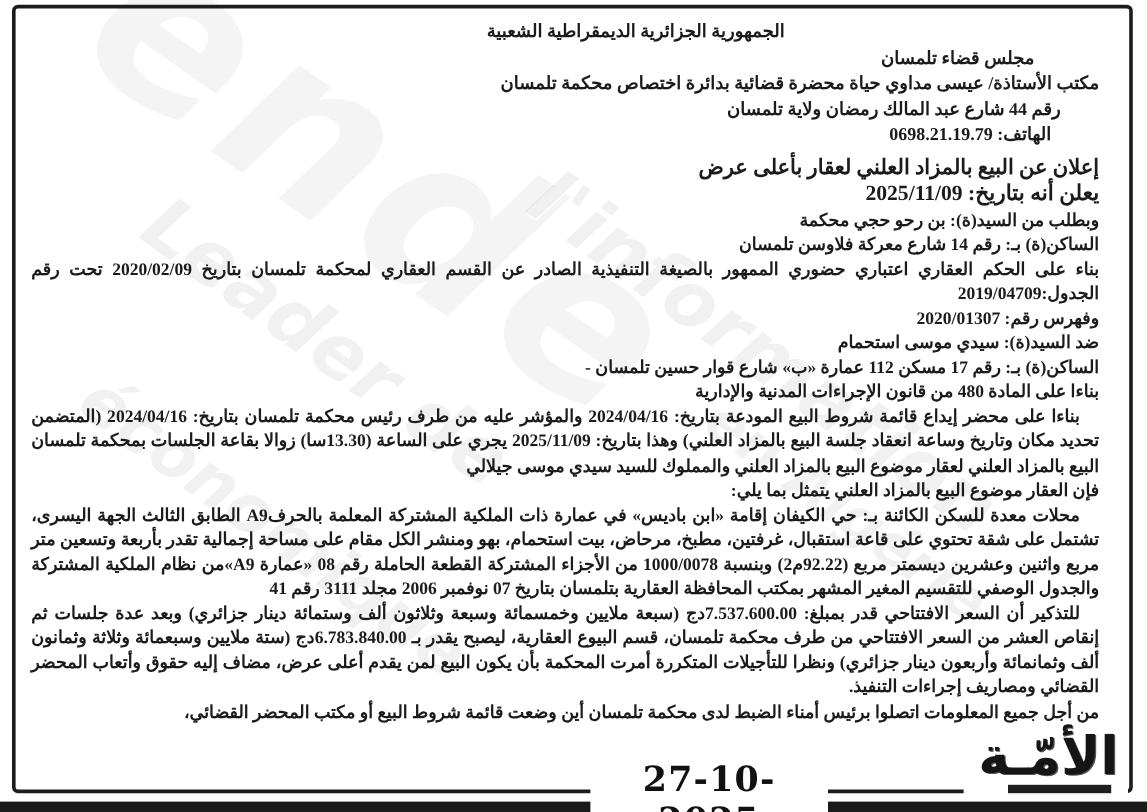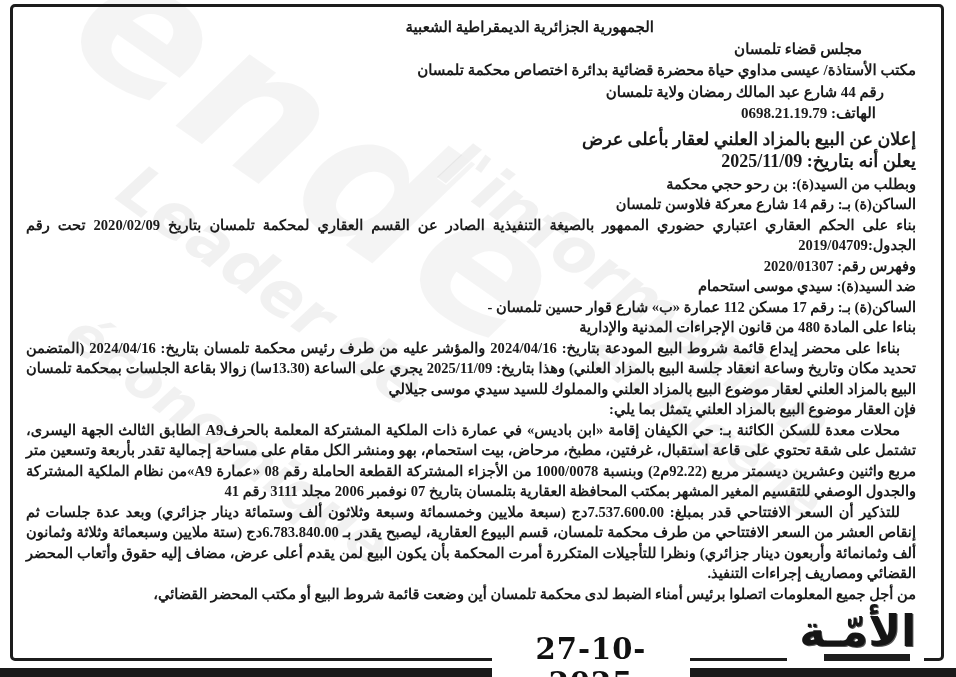--- a/index.html
+++ b/index.html
@@ -54,21 +54,21 @@
 
   
   .footer-date{
     position:absolute;left:492px;top:632px;width:178px;z-index:2;
     background:#ffffff;text-align:center;padding:0 10px;
     font-family:"DejaVu Serif","Liberation Serif",serif;
     font-size:29px;font-weight:700;letter-spacing:1px;color:#111;
   }
   
   .logo-box{
-    position:absolute;right:32px;top:606px;z-index:2;background:#ffffff;
+    position:absolute;right:16px;top:606px;z-index:2;background:#ffffff;
     padding:0 8px 4px 12px;text-align:center;direction:rtl;
   }
   .logo-text{
     font-size:44px;line-height:50px;font-weight:900;color:#151515;
     text-shadow:1px 1px 0 #555;
   }
   .logo-strip{width:86px;height:7px;background:#1e1e1e;margin:-2px 6px 0 auto;}
 
   
   .bottom-bar{position:absolute;left:0;top:668px;width:956px;height:9px;background:#1a1a1a;z-index:1;}

